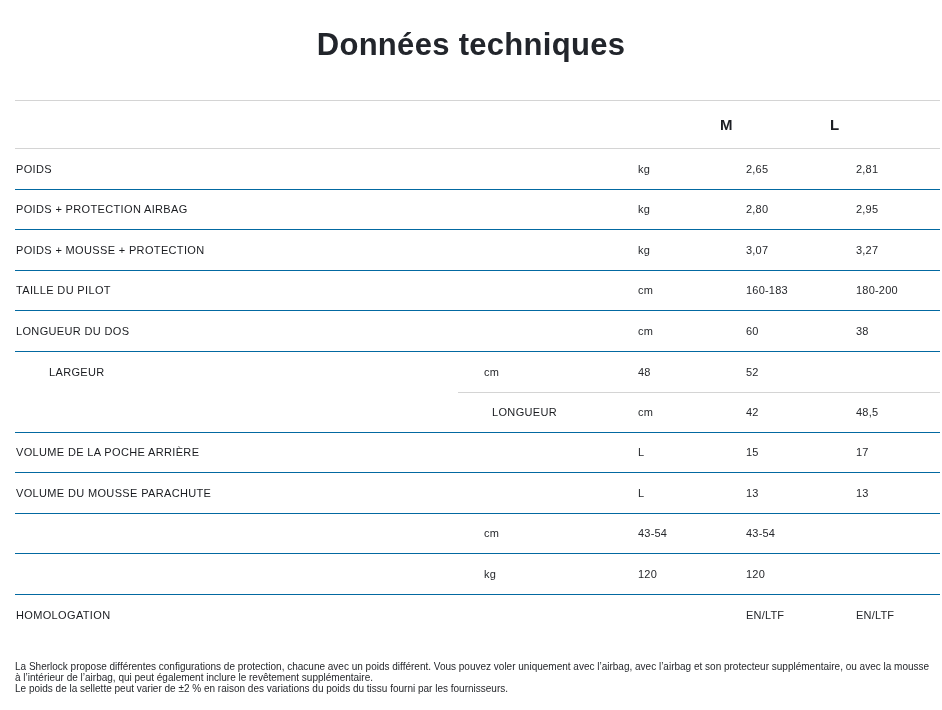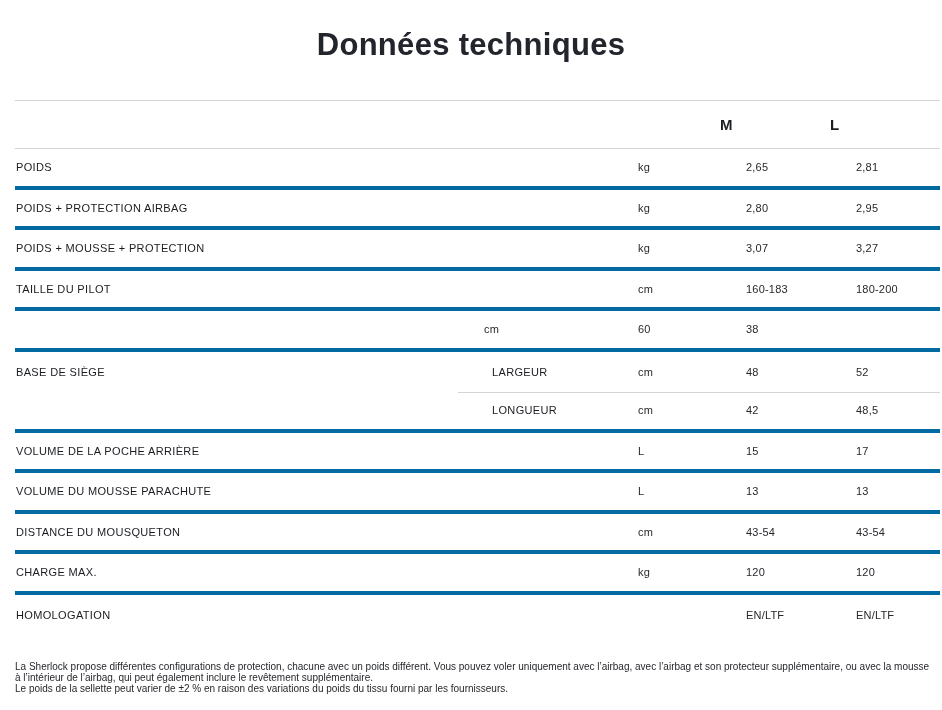--- a/index.html
+++ b/index.html
@@ -44,21 +44,21 @@
   }
   .size-hdr.m { grid-column: 4; }
   .size-hdr.l { grid-column: 5; }
 
   .row {
     position: relative;
     display: grid;
     grid-template-columns: 443px 154px 108px 110px 1fr;
     align-items: center;
     height: 40.5px;
-    border-bottom: 4px solid #0369a1;
+    border-bottom: 1px solid #0369a1;
     font-size: 11px;
   }
   .row.nb { border-bottom: none; }
   .row .lbl {
     font-weight: 400;
     letter-spacing: 0.35px;
     color: #1a1c20;
     padding-left: 1px;
   }
   .row .sub {
@@ -128,28 +128,28 @@
 
     <div class="row">
       <span class="lbl">TAILLE DU PILOT</span>
       <span class="sub"></span>
       <span class="unit">cm</span>
       <span class="val">160-183</span>
       <span class="val">180-200</span>
     </div>
 
     <div class="row">
+      <span class="lbl">LONGUEUR DU DOS</span>
       <span class="sub"></span>
       <span class="unit">cm</span>
       <span class="val">60</span>
       <span class="val">38</span>
     </div>
 
     <div class="row nb">
-      <span class="lbl">BASE DE SIÈGE</span>
       <span class="sub">LARGEUR</span>
       <span class="unit">cm</span>
       <span class="val">48</span>
       <span class="val">52</span>
     </div>
 
     <div class="row">
       <span class="partial-divider"></span>
       <span class="lbl"></span>
       <span class="sub">LONGUEUR</span>
@@ -168,29 +168,27 @@
 
     <div class="row">
       <span class="lbl">VOLUME DU MOUSSE PARACHUTE</span>
       <span class="sub"></span>
       <span class="unit">L</span>
       <span class="val">13</span>
       <span class="val">13</span>
     </div>
 
     <div class="row">
-      <span class="lbl">DISTANCE DU MOUSQUETON</span>
       <span class="sub"></span>
       <span class="unit">cm</span>
       <span class="val">43-54</span>
       <span class="val">43-54</span>
     </div>
 
     <div class="row">
-      <span class="lbl">CHARGE MAX.</span>
       <span class="sub"></span>
       <span class="unit">kg</span>
       <span class="val">120</span>
       <span class="val">120</span>
     </div>
 
     <div class="row nb">
       <span class="lbl">HOMOLOGATION</span>
       <span class="sub"></span>
       <span class="unit"></span>

